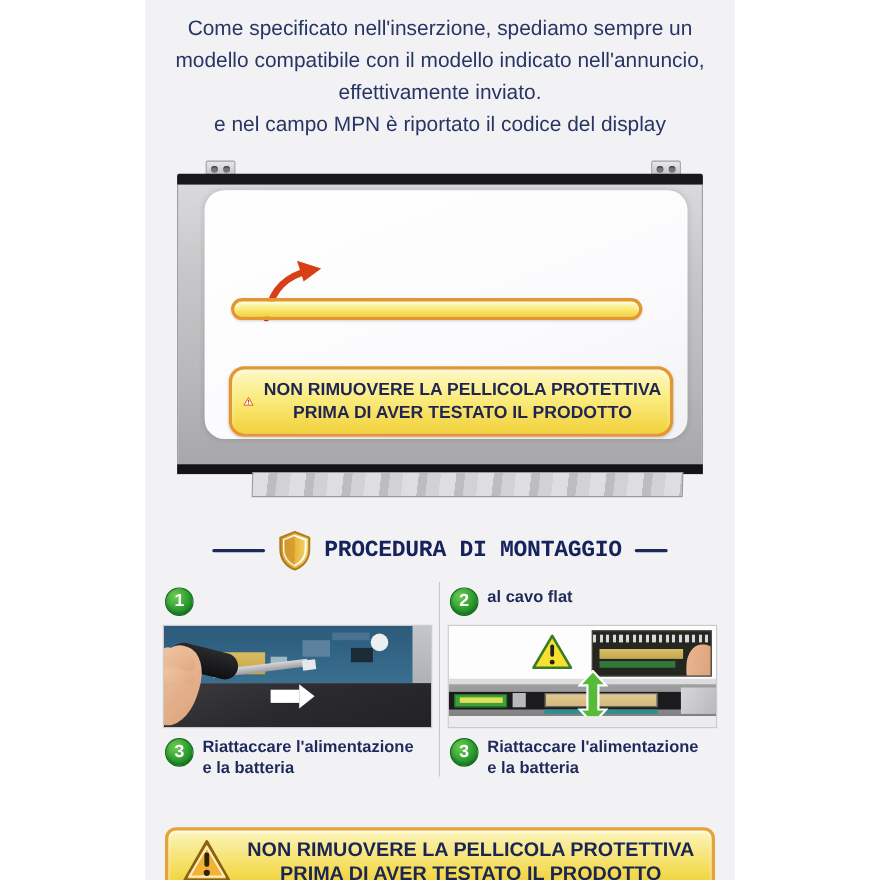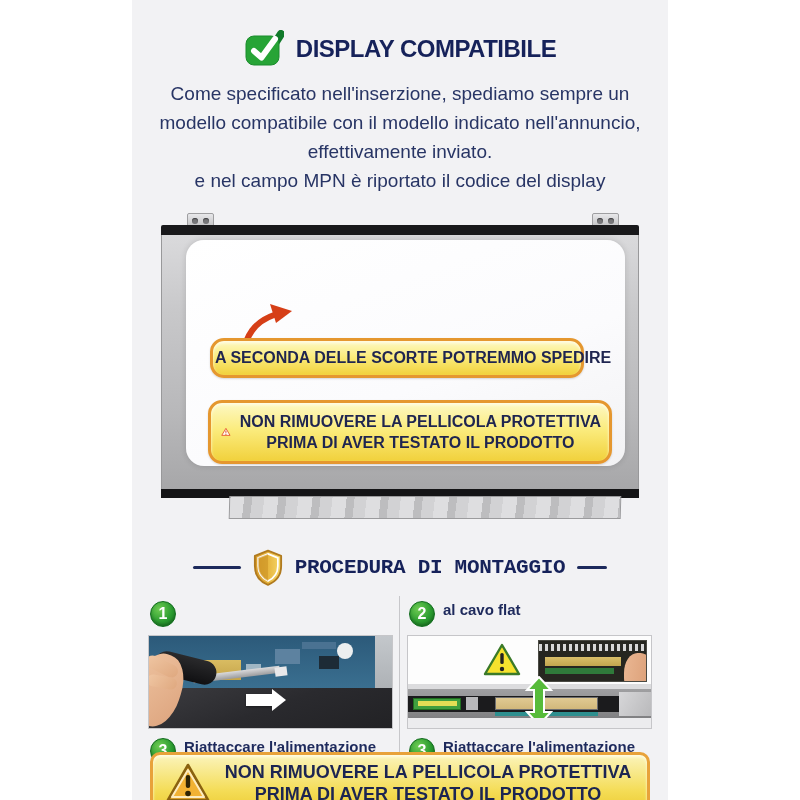--- a/index.html
+++ b/index.html
@@ -113,28 +113,20 @@
   .banner .wtri2 { flex:0 0 46px; width:46px; height:42px; }
   .banner .txt { flex:1; text-align:center; color:#1c2552; font-weight:bold; font-size:18px; line-height:22px; }
   .banner .txt span { display:block; white-space:nowrap; }
 </style>
 </head>
 <body>
 
 <div class="page">
   <div class="content">
 
-    <div class="hdr">
-      <svg width="40" height="37" viewBox="0 0 40 37">
-        <path d="M14 23 L21 29 L37 4" fill="none" stroke="#117a2a" stroke-width="8" stroke-linecap="round" stroke-linejoin="round"></path>
-        <rect x="2" y="6" width="33" height="29" rx="8" fill="#27a436" stroke="#1b8c2c" stroke-width="1"></rect>
-        <path d="M10 21 L17.5 27.5 L31 9" fill="none" stroke="#ffffff" stroke-width="6" stroke-linecap="round" stroke-linejoin="round"></path>
-      </svg>
-      <h1>DISPLAY COMPATIBILE</h1>
-    </div>
 
     <div class="intro">
       <span>Come specificato nell'inserzione, spediamo sempre un</span>
       <span>modello compatibile con il modello indicato nell'annuncio,</span>
       <span>effettivamente inviato.</span>
       <span>e nel campo MPN è riportato il codice del display</span>
     </div>
 
     <div class="figure">
       <div class="panel">
@@ -149,21 +141,20 @@
         <div class="strip-top"></div>
         <div class="pbody">
           <div class="screen">
 
             <svg class="red-arrow" viewBox="0 0 62 58">
               <path d="M8 54 C 12 34, 20 20, 40 13" fill="none" stroke="#d63f17" stroke-width="6" stroke-linecap="round"></path>
               <path d="M36 2 L58 9 L42 21 Z" fill="#d63f17"></path>
             </svg>
 
             <div class="ylab lab1">
-              <span class="ln">A SECONDA DELLE SCORTE POTREMMO SPEDIRE</span>
             </div>
 
             <div class="ylab lab2">
               <svg width="38" height="34" viewBox="0 0 38 34">
                 <path d="M19 3 L35 30 L3 30 Z" fill="#fffdf2" stroke="#e2401f" stroke-width="3" stroke-linejoin="round"></path>
                 <rect x="17.4" y="11" width="3.4" height="10" rx="1.6" fill="#d2301a"></rect>
                 <circle cx="19.1" cy="25.3" r="2.1" fill="#d2301a"></circle>
               </svg>
               <div class="txt">
                 <span class="ln">NON RIMUOVERE LA PELLICOLA PROTETTIVA</span>

